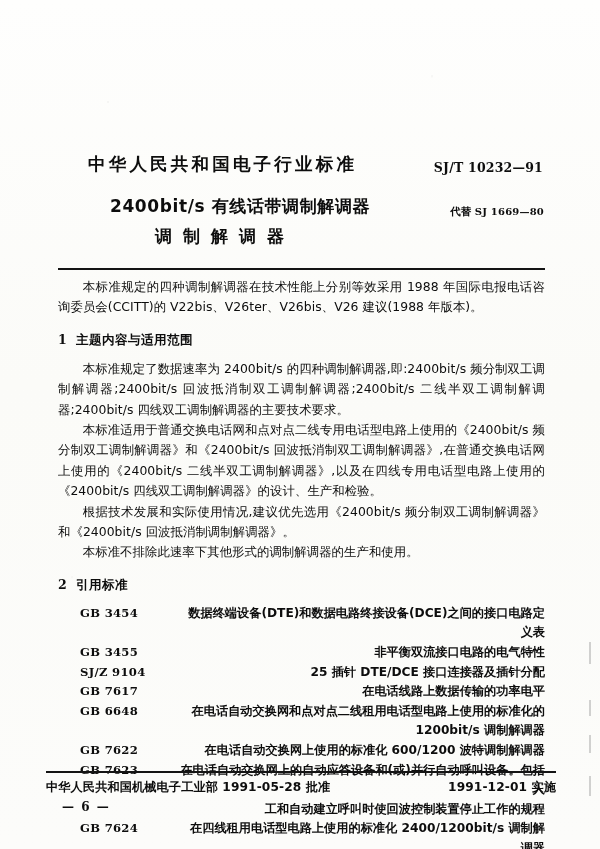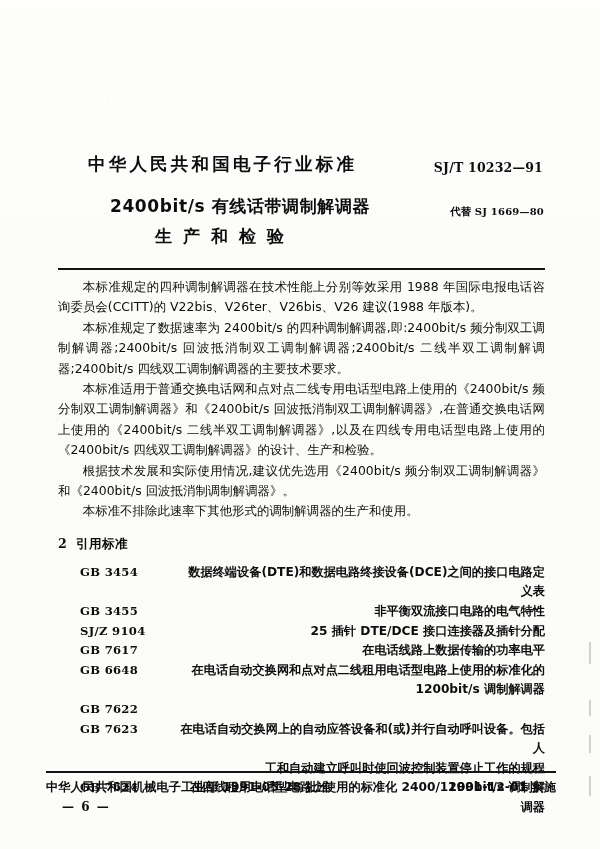--- a/index.html
+++ b/index.html
@@ -217,34 +217,37 @@
 
 <div class="page">
 
   <div class="hdr">
     <div class="hdr-org">中华人民共和国电子行业标准</div>
 
     <div class="hdr-stdno">SJ/T 10232—91</div>
 
     <div class="hdr-title1">2400bit/s 有线话带调制解调器</div>
 
-    <div class="hdr-title2">生产和检验</div>
+    <div class="hdr-title2">调制解调器</div>
 
     <div class="hdr-replaces">
       <span class="rep-lbl">代替</span>
       <span class="rep-val">SJ 1669—80</span>
     </div>
   </div>
 
   <div class="rule-top"></div>
 
   <div class="body">
 
     <p class="para">本标准规定的四种调制解调器在技术性能上分别等效采用 1988 年国际电报电话咨询委员会(CCITT)的 V22bis、V26ter、V26bis、V26 建议(1988 年版本)。</p>
 
+    <h2 class="sec">
+      <span class="sec-num">1</span><span>主题内容与适用范围</span>
+    </h2>
 
     <p class="para">本标准规定了数据速率为 2400bit/s 的四种调制解调器,即:2400bit/s 频分制双工调制解调器;2400bit/s 回波抵消制双工调制解调器;2400bit/s 二线半双工调制解调器;2400bit/s 四线双工调制解调器的主要技术要求。</p>
     <p class="para">本标准适用于普通交换电话网和点对点二线专用电话型电路上使用的《2400bit/s 频分制双工调制解调器》和《2400bit/s 回波抵消制双工调制解调器》,在普通交换电话网上使用的《2400bit/s 二线半双工调制解调器》,以及在四线专用电话型电路上使用的《2400bit/s 四线双工调制解调器》的设计、生产和检验。</p>
     <p class="para">根据技术发展和实际使用情况,建议优先选用《2400bit/s 频分制双工调制解调器》和《2400bit/s 回波抵消制调制解调器》。</p>
     <p class="para">本标准不排除此速率下其他形式的调制解调器的生产和使用。</p>
 
     <h2 class="sec sec-gap-top">
       <span class="sec-num">2</span><span>引用标准</span>
     </h2>
 
@@ -270,20 +273,21 @@
         <span class="reftext">在电话线路上数据传输的功率电平</span>
       </div>
 
       <div class="refrow">
         <span class="refcode">GB 6648</span>
         <span class="reftext"><span>在电话自动交换网和点对点二线租用电话型电路上使用的标准化的</span><span class="cont">1200bit/s 调制解调器</span></span>
       </div>
 
       <div class="refrow">
         <span class="refcode">GB 7622</span>
+        <span class="reftext">在电话自动交换网上使用的标准化 600/1200 波特调制解调器</span>
       </div>
 
       <div class="refrow">
         <span class="refcode">GB 7623</span>
         <span class="reftext"><span>在电话自动交换网上的自动应答设备和(或)并行自动呼叫设备。包括人</span><span class="cont">工和自动建立呼叫时使回波控制装置停止工作的规程</span></span>
       </div>
 
       <div class="refrow">
         <span class="refcode">GB 7624</span>
         <span class="reftext">在四线租用电话型电路上使用的标准化 2400/1200bit/s 调制解调器</span>

